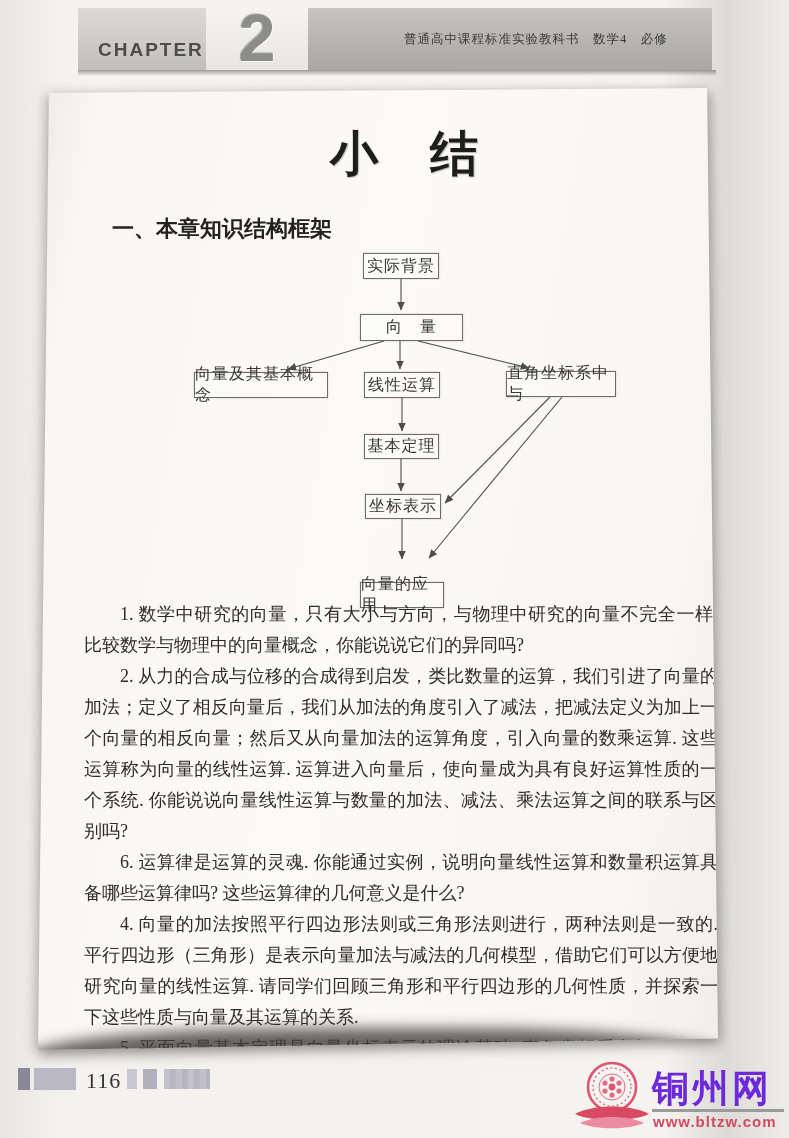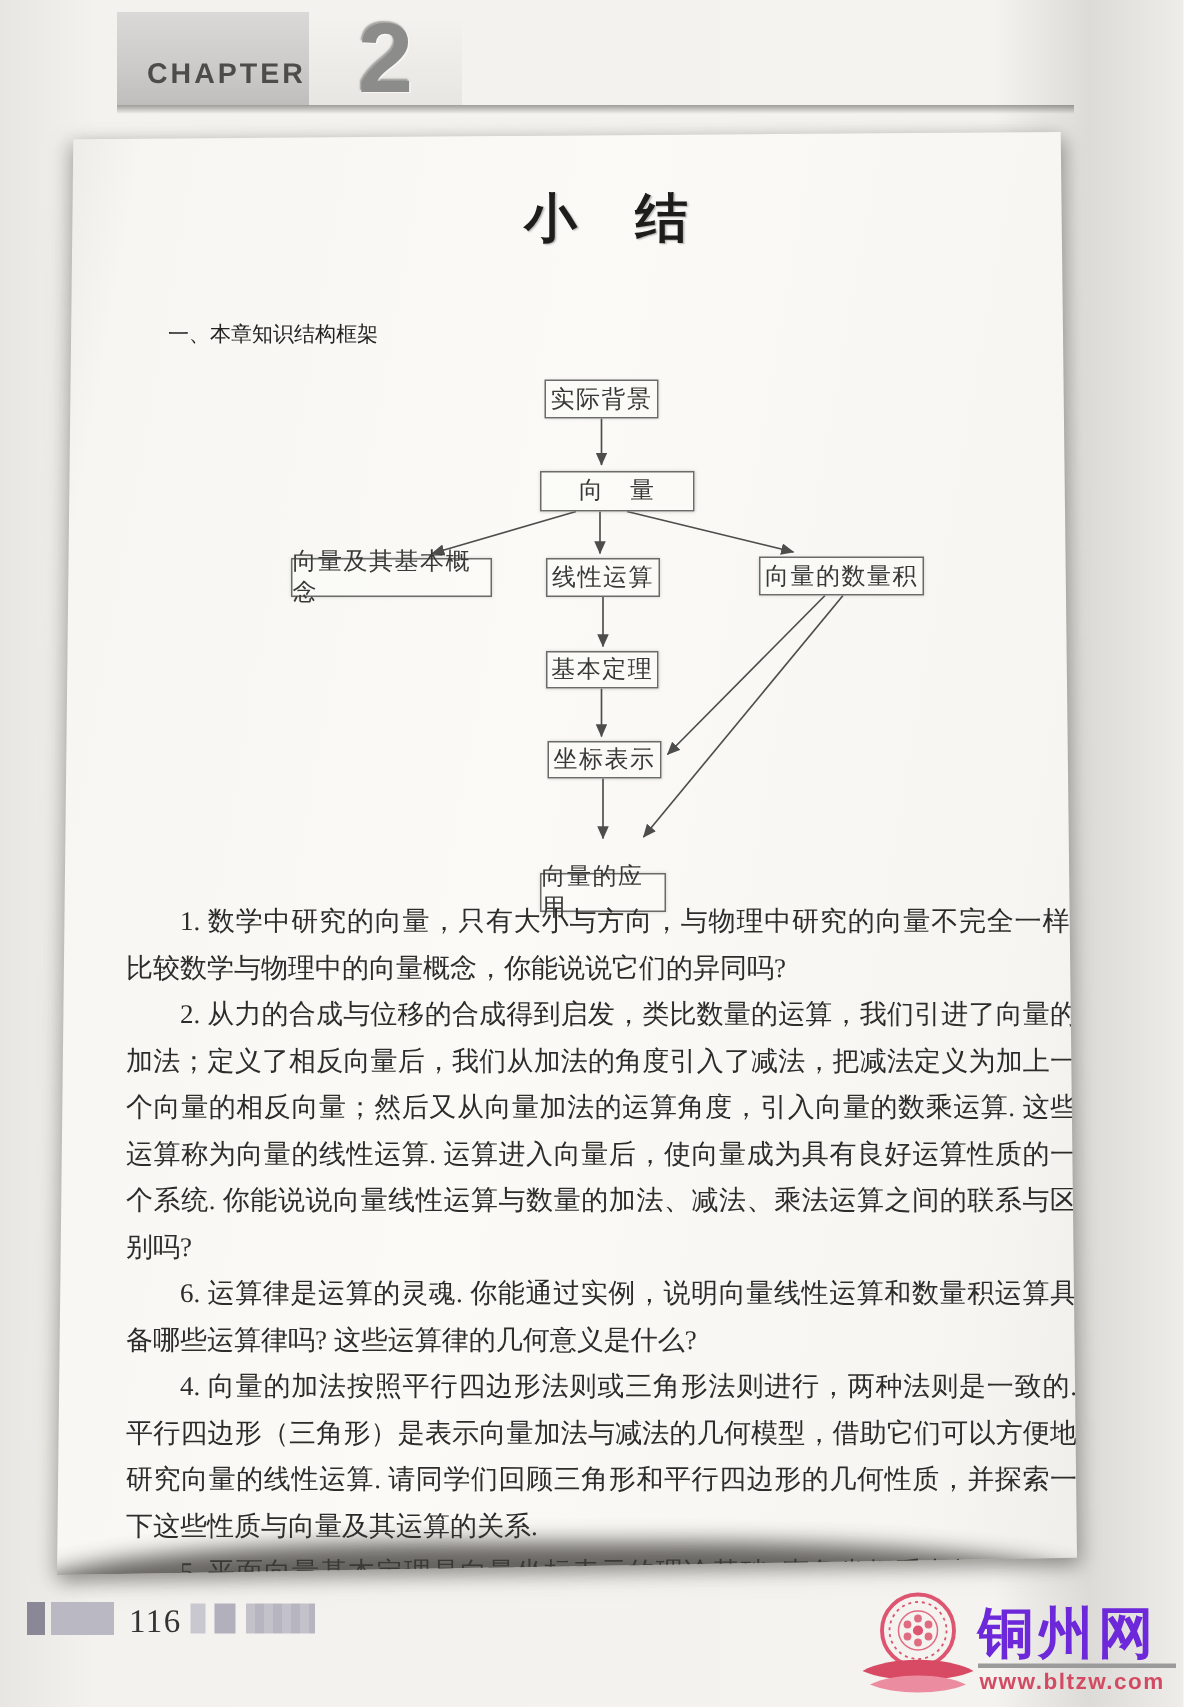--- a/index.html
+++ b/index.html
@@ -18,22 +18,22 @@
   .book-title{margin-left:96px;font-size:12.5px;letter-spacing:1px;color:#3b3b39;white-space:nowrap;}
   .hdr-shadow{position:absolute;left:78px;top:70px;width:638px;height:6px;background:linear-gradient(180deg,rgba(88,87,83,.55),rgba(88,87,83,0));}
   
   .page-wrap{position:absolute;left:38px;top:88px;width:680px;height:962px;filter:drop-shadow(3px 5px 6px rgba(70,69,65,.4)) drop-shadow(-4px 2px 6px rgba(70,69,65,.25));}
   .page{
     position:absolute;inset:0;
     background:linear-gradient(100deg,#eceae6 0%,#f7f6f2 7%,#fbfaf6 45%,#f6f5f1 88%,#efeeea 100%);
     clip-path:polygon(1.6% .5%,98.4% 0%,100% 98.8%,0% 100%);
   }
   .bottom-curl{position:absolute;left:-14px;right:-14px;bottom:-18px;height:40px;background:#403e3a;border-radius:50% 50% 30% 30% / 100% 100% 30% 30%;filter:blur(7px);opacity:.8;}
-  .page-title{position:absolute;left:0;top:34px;width:100%;padding-left:54px;box-sizing:border-box;text-align:center;font-size:35px;font-weight:bold;color:#1d1d1b;letter-spacing:2px;font-family:"Liberation Sans",sans-serif;text-shadow:1px 1px 1px rgba(60,60,58,.35);}
-  .sec-head{font-family:"Liberation Sans",sans-serif;font-weight:normal;font-size:14px;color:#222220;}
+  .page-title{position:absolute;left:0;top:34px;width:100%;padding-left:54px;box-sizing:border-box;text-align:center;font-size:48px;font-weight:bold;color:#1d1d1b;letter-spacing:2px;font-family:"Liberation Sans",sans-serif;text-shadow:1px 1px 1px rgba(60,60,58,.35);}
+  .sec-head{font-family:"Liberation Sans",sans-serif;font-weight:bold;font-size:22px;color:#222220;}
   .sec1-head{position:absolute;left:74px;top:126px;}
   
   .flow{position:absolute;left:0;top:0;width:676px;height:520px;}
   .flow svg{position:absolute;left:0;top:0;pointer-events:none;}
   .fnode{position:absolute;box-sizing:border-box;border:1.2px solid #6b6b69;background:rgba(252,251,247,.55);display:flex;align-items:center;justify-content:center;font-size:16px;color:#383836;letter-spacing:1px;box-shadow:0 0 2px rgba(120,120,118,.35);}
   
   .review{position:absolute;left:46px;top:511px;width:634px;font-size:18px;line-height:31px;color:#2d2c2a;text-align:justify;}
   .review .sec-head{margin:0 0 1px 30px;}
   .review p{margin:0;text-indent:2em;}
   
@@ -52,20 +52,23 @@
 </style>
 </head>
 <body>
 
 <div class="hdr">
   <div class="hdr-block1">
     <span class="chapter-label">CHAPTER</span>
   </div>
   <div class="hdr-gap">
     <span class="chapter-num">2</span>
+  </div>
+  <div class="hdr-band">
+    <span class="book-title">普通高中课程标准实验教科书　数学4　必修</span>
   </div>
 </div>
 <div class="hdr-shadow"></div>
 
 <div class="page-wrap">
   <div class="page">
 
     <div class="page-title">小　结</div>
 
     <div class="sec-head sec1-head">一、本章知识结构框架</div>
@@ -86,21 +89,21 @@
           <line x1="363" y1="371" x2="363" y2="403" marker-end="url(#ah)"></line>
           <line x1="364" y1="431" x2="364" y2="471" marker-end="url(#ah)"></line>
           <line x1="512" y1="309" x2="407" y2="415" marker-end="url(#ah)"></line>
           <line x1="524" y1="309" x2="391" y2="470" marker-end="url(#ah)"></line>
         </g>
       </svg>
       <div class="fnode" style="left:325px;top:165px;width:76px;height:26px;">实际背景</div>
       <div class="fnode" style="left:322px;top:226px;width:103px;height:27px;">向　量</div>
       <div class="fnode" style="left:156px;top:284px;width:134px;height:26px;">向量及其基本概念</div>
       <div class="fnode" style="left:326px;top:284px;width:76px;height:26px;">线性运算</div>
-      <div class="fnode" style="left:468px;top:283px;width:110px;height:26px;">向量的数量积</div>
+      <div class="fnode" style="left:468px;top:283px;width:110px;height:26px;">直角坐标系中与</div>
       <div class="fnode" style="left:326px;top:346px;width:75px;height:25px;">基本定理</div>
       <div class="fnode" style="left:327px;top:406px;width:76px;height:25px;">坐标表示</div>
       <div class="fnode" style="left:322px;top:474px;width:84px;height:26px;margin-top:20px;">向量的应用</div>
     </div>
 
     <div class="review">
       <p>1. 数学中研究的向量，只有大小与方向，与物理中研究的向量不完全一样. 比较数学与物理中的向量概念，你能说说它们的异同吗?</p>
       <p>2. 从力的合成与位移的合成得到启发，类比数量的运算，我们引进了向量的加法；定义了相反向量后，我们从加法的角度引入了减法，把减法定义为加上一个向量的相反向量；然后又从向量加法的运算角度，引入向量的数乘运算. 这些运算称为向量的线性运算. 运算进入向量后，使向量成为具有良好运算性质的一个系统. 你能说说向量线性运算与数量的加法、减法、乘法运算之间的联系与区别吗?</p>
       <p>6. 运算律是运算的灵魂. 你能通过实例，说明向量线性运算和数量积运算具备哪些运算律吗? 这些运算律的几何意义是什么?</p>
       <p>4. 向量的加法按照平行四边形法则或三角形法则进行，两种法则是一致的. 平行四边形（三角形）是表示向量加法与减法的几何模型，借助它们可以方便地研究向量的线性运算. 请同学们回顾三角形和平行四边形的几何性质，并探索一下这些性质与向量及其运算的关系.</p>

